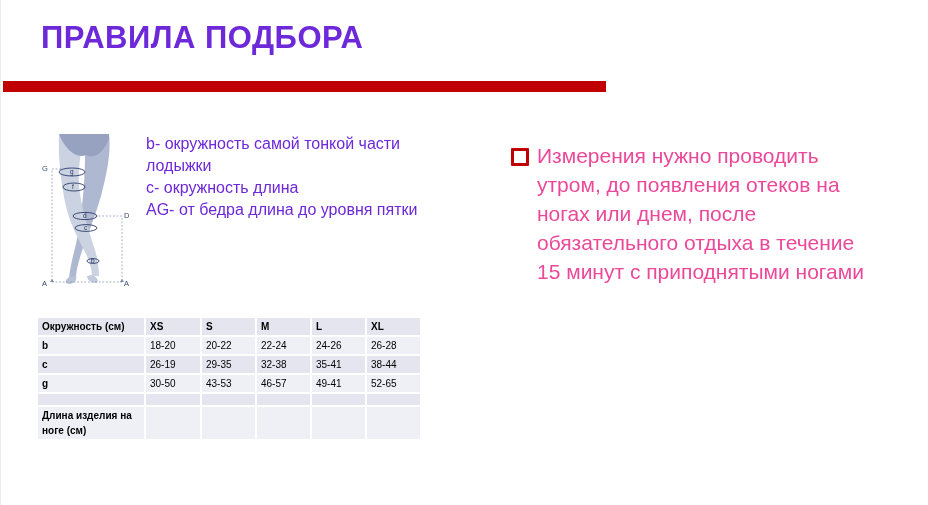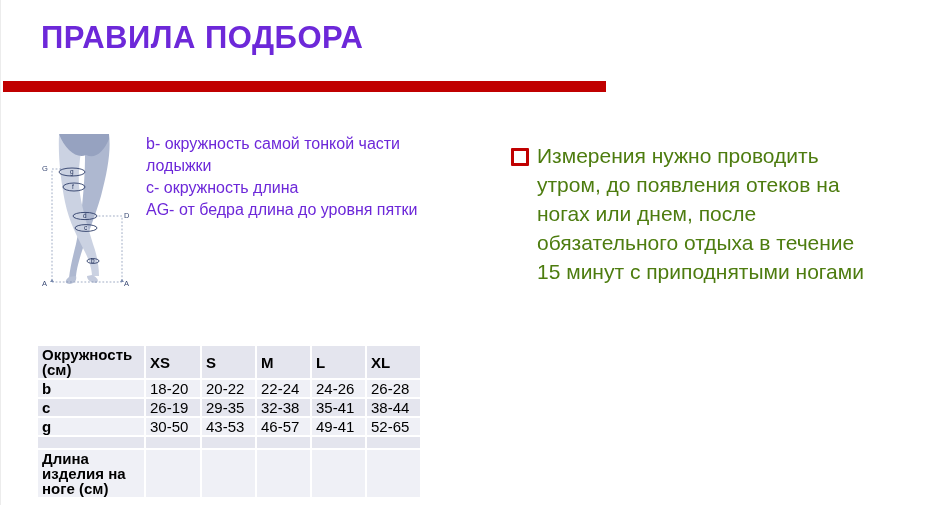--- a/index.html
+++ b/index.html
@@ -26,27 +26,27 @@
   }
   .notes p { margin:0; }
 
   .rules { position:absolute; left:508px; top:141px; width:372px; }
   .rules .bullet-line { position:relative; padding-left:28px; }
   .checkbox-bullet {
     position:absolute; left:2px; top:7px; width:18px; height:18px;
     border:3px solid #C00000; background:#ffffff; border-radius:1px;
   }
   .rules p.rule-text {
-    font-size:21px; line-height:29px; color:#4d7c0f; margin:0;
+    font-size:21px; line-height:29px; color:#ec4899; margin:0;
   }
 
   table.size-table {
     position:absolute; left:35px; top:316px;
     border-collapse:collapse; table-layout:fixed; width:384px;
-    font-size:15px; line-height:15px; color:#000;margin-top:28px;
+    font-size:10px; line-height:15px; color:#000;
   }
   .size-table th, .size-table td {
     border:2px solid #ffffff; padding:1px 3px 1px 4px;
     text-align:left; vertical-align:middle; overflow:hidden;
   }
   .size-table th { font-weight:bold; }
   .size-table td.row-label { font-weight:bold; }
   .size-table tr:nth-child(odd)  td, .size-table tr:nth-child(odd)  th { background:#E4E5EE; }
   .size-table tr:nth-child(even) td, .size-table tr:nth-child(even) th { background:#EFF0F6; }
   .size-table tr.r-head   { height:19px; }

